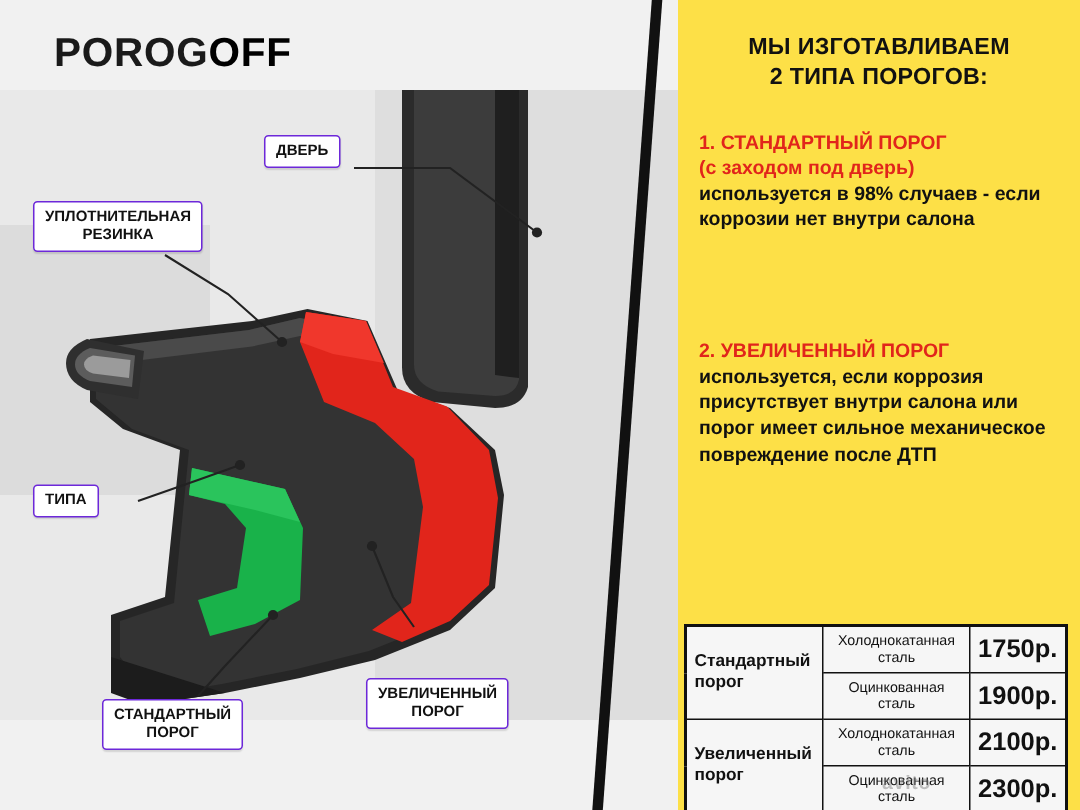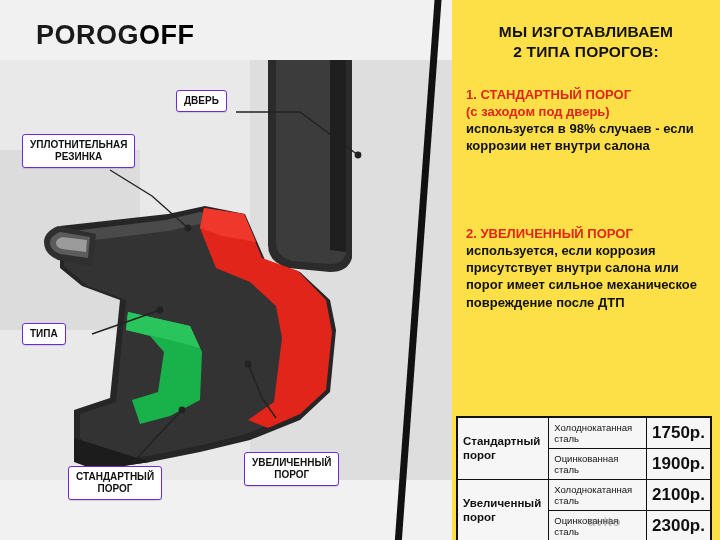--- a/index.html
+++ b/index.html
@@ -143,20 +143,21 @@
   }
   td.type-cell {
     font-size: 11.5px;
     font-weight: bold;
     width: 86px;
     line-height: 1.18;
   }
   td.material-cell {
     font-size: 9.5px;
     width: 112px;
+    text-align: center;
   }
   td.price-cell {
     font-size: 17px;
     font-weight: bold;
     text-align: center;
     width: 46px;
   }
 
   
   #watermark {

